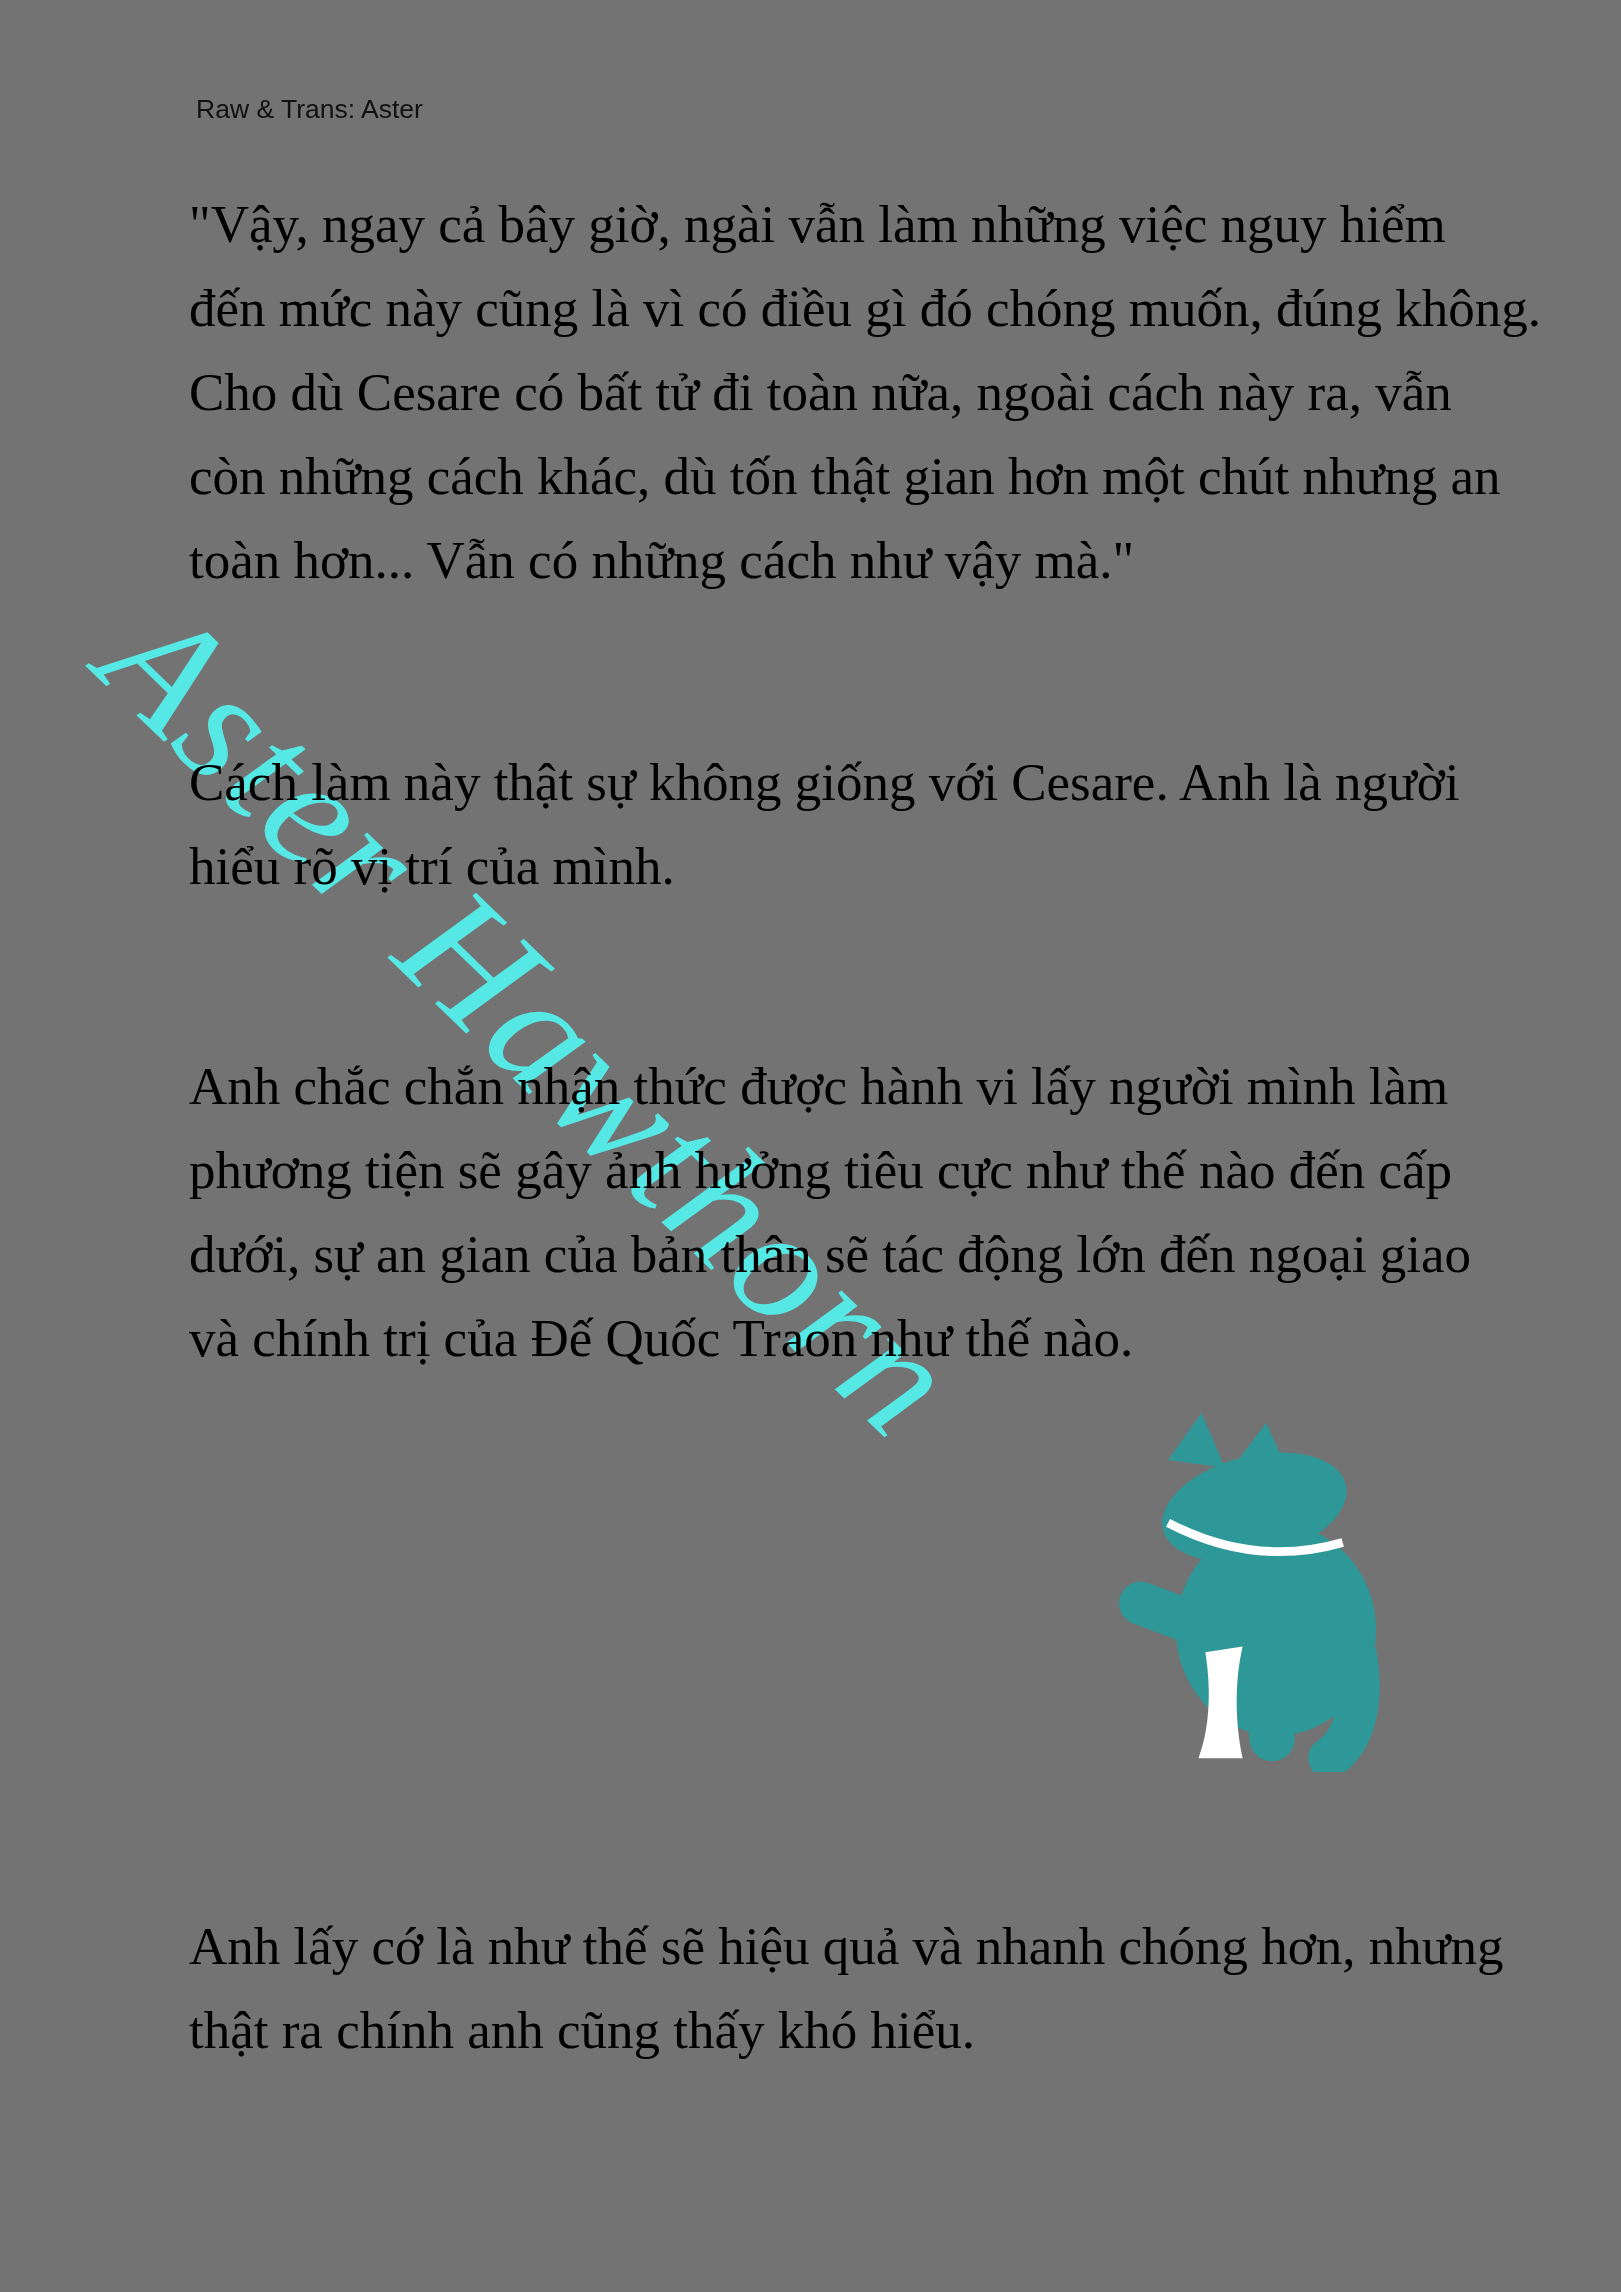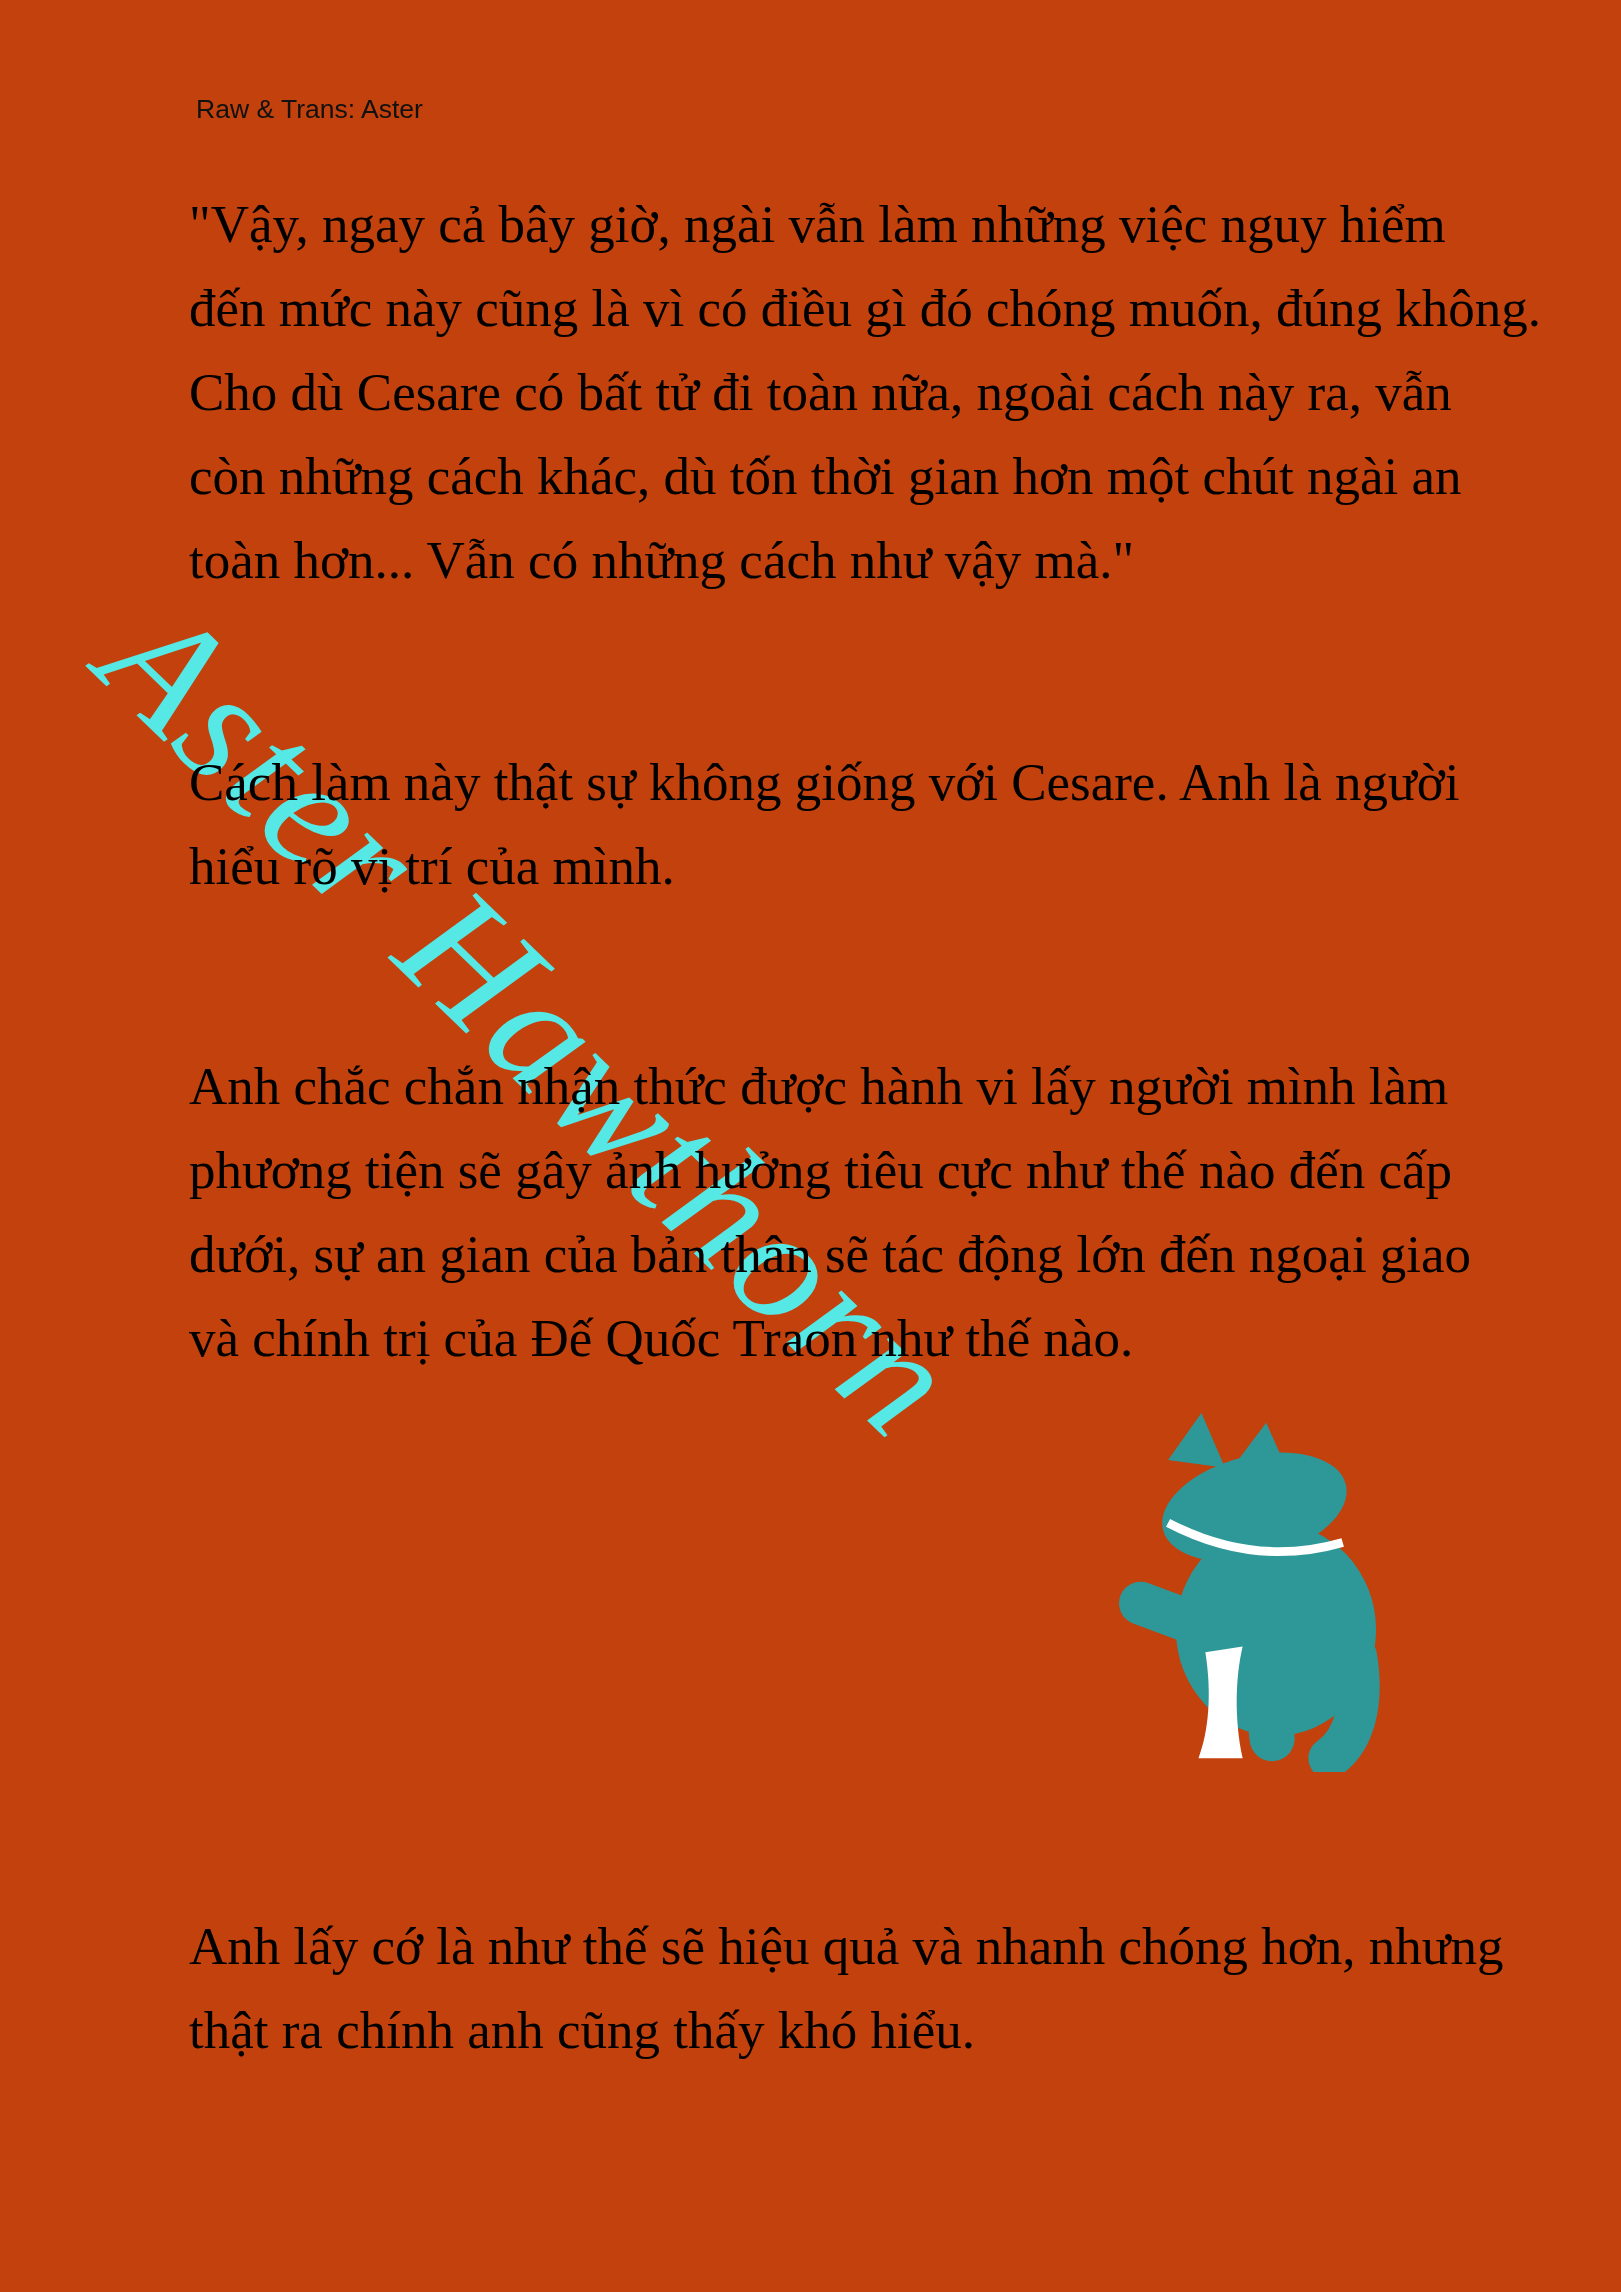--- a/index.html
+++ b/index.html
@@ -4,21 +4,21 @@
 <style>
   html, body {
     margin: 0;
     padding: 0;
     background: #ffffff;
   }
   #page {
     position: relative;
     width: 1621px;
     height: 2293px;
-    background: #c2410c;
+    background: #737373;
     overflow: hidden;
     font-family: "Liberation Serif", serif;
   }
   .credit {
     position: absolute;
     left: 196px;
     top: 94px;
     font-family: "Liberation Sans", sans-serif;
     font-size: 26.5px;
     color: #111111;
@@ -82,21 +82,21 @@
       <path d="M 90,248 C 97,292 93,330 83,356 L 128,356 C 119,314 121,272 128,242 Z" fill="#ffffff"></path>
       <line x1="150" y1="258" x2="158" y2="336" stroke="var(--cat-color, #2e9898)" stroke-width="46" stroke-linecap="round"></line>
       <path d="M 244,252 C 252,300 242,338 216,356" stroke="var(--cat-color, #2e9898)" stroke-width="42" fill="none" stroke-linecap="round"></path>
     </g>
   </svg>
 
   <div class="para p1">
     <div class="line">"Vậy, ngay cả bây giờ, ngài vẫn làm những việc nguy hiểm</div>
     <div class="line">đến mức này cũng là vì có điều gì đó chóng muốn, đúng không.</div>
     <div class="line">Cho dù Cesare có bất tử đi toàn nữa, ngoài cách này ra, vẫn</div>
-    <div class="line">còn những cách khác, dù tốn thời gian hơn một chút ngài an</div>
+    <div class="line">còn những cách khác, dù tốn thật gian hơn một chút nhưng an</div>
     <div class="line">toàn hơn... Vẫn có những cách như vậy mà."</div>
   </div>
 
   <div class="para p2">
     <div class="line">Cách làm này thật sự không giống với Cesare. Anh là người</div>
     <div class="line">hiểu rõ vị trí của mình.</div>
   </div>
 
   <div class="para p3">
     <div class="line">Anh chắc chắn nhận thức được hành vi lấy người mình làm</div>

